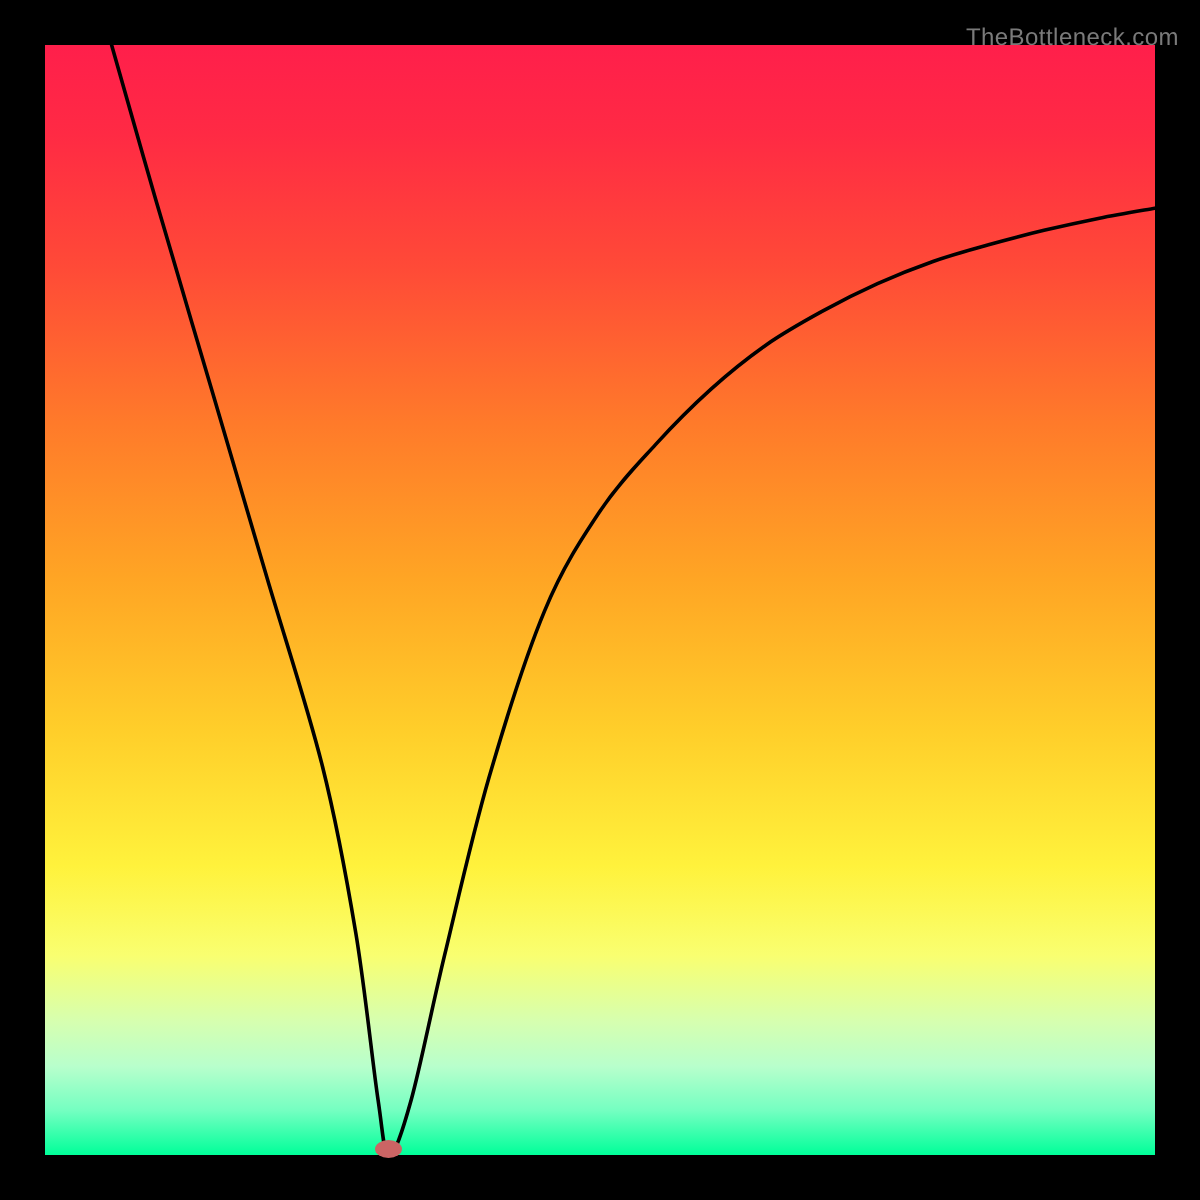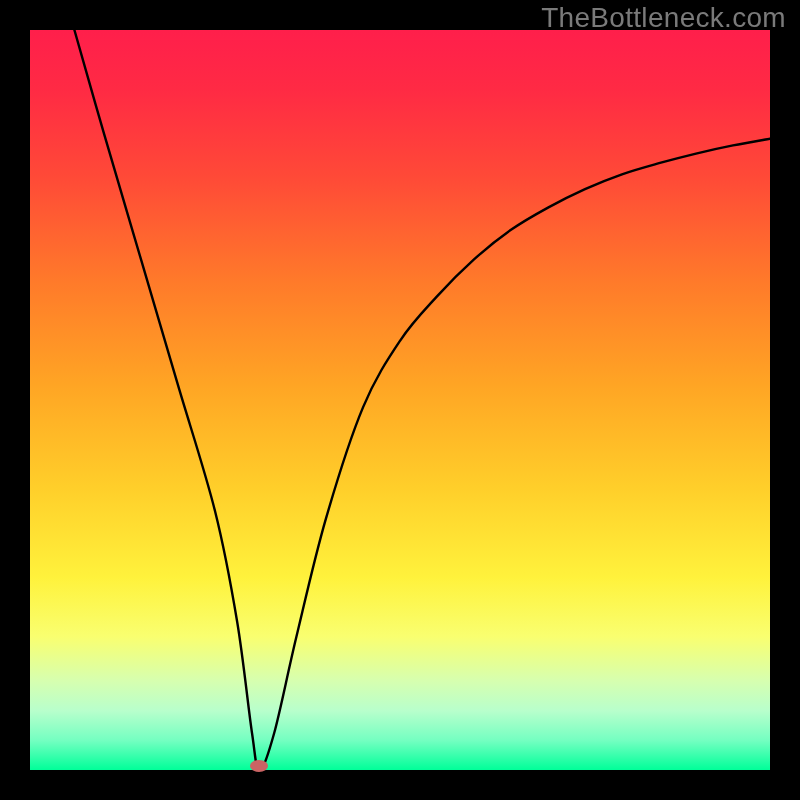--- a/index.html
+++ b/index.html
@@ -34,24 +34,24 @@
       #fff23c 74%,
       #f9ff70 82%,
       #d6ffb0 88%,
       #b8ffcc 92%,
       #74ffc1 96%,
       #00ff99 100%
     );
   }
   .watermark {
     position: absolute;
-    top: 2px;
+    top: 17px;
     right: 14px;
     color: #7a7a7a;
-    font-size: 28px;
+    font-size: 16px;
     font-weight: 400;
     letter-spacing: 0.3px;
     user-select: none;
   }
   svg.curve {
     position: absolute;
     inset: 0;
     width: 100%;
     height: 100%;
   }

